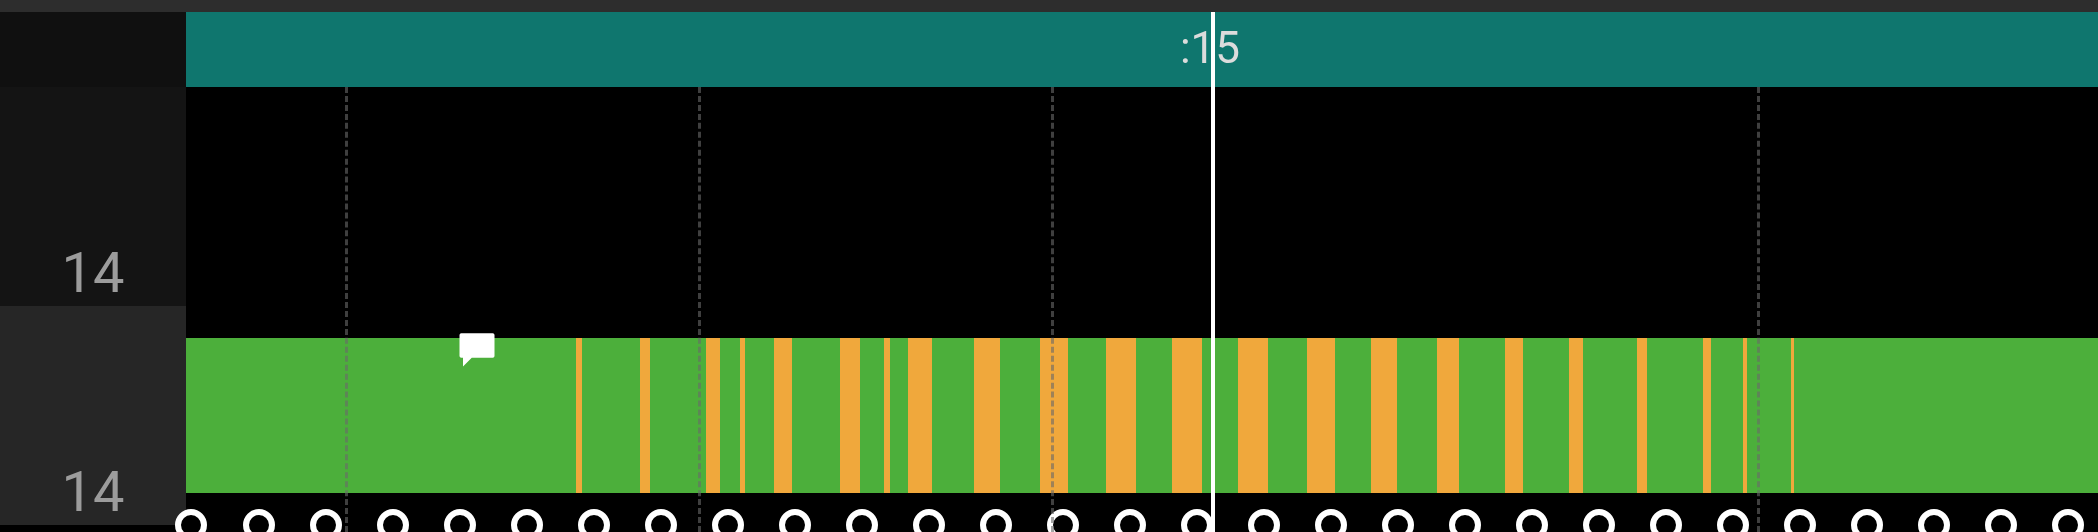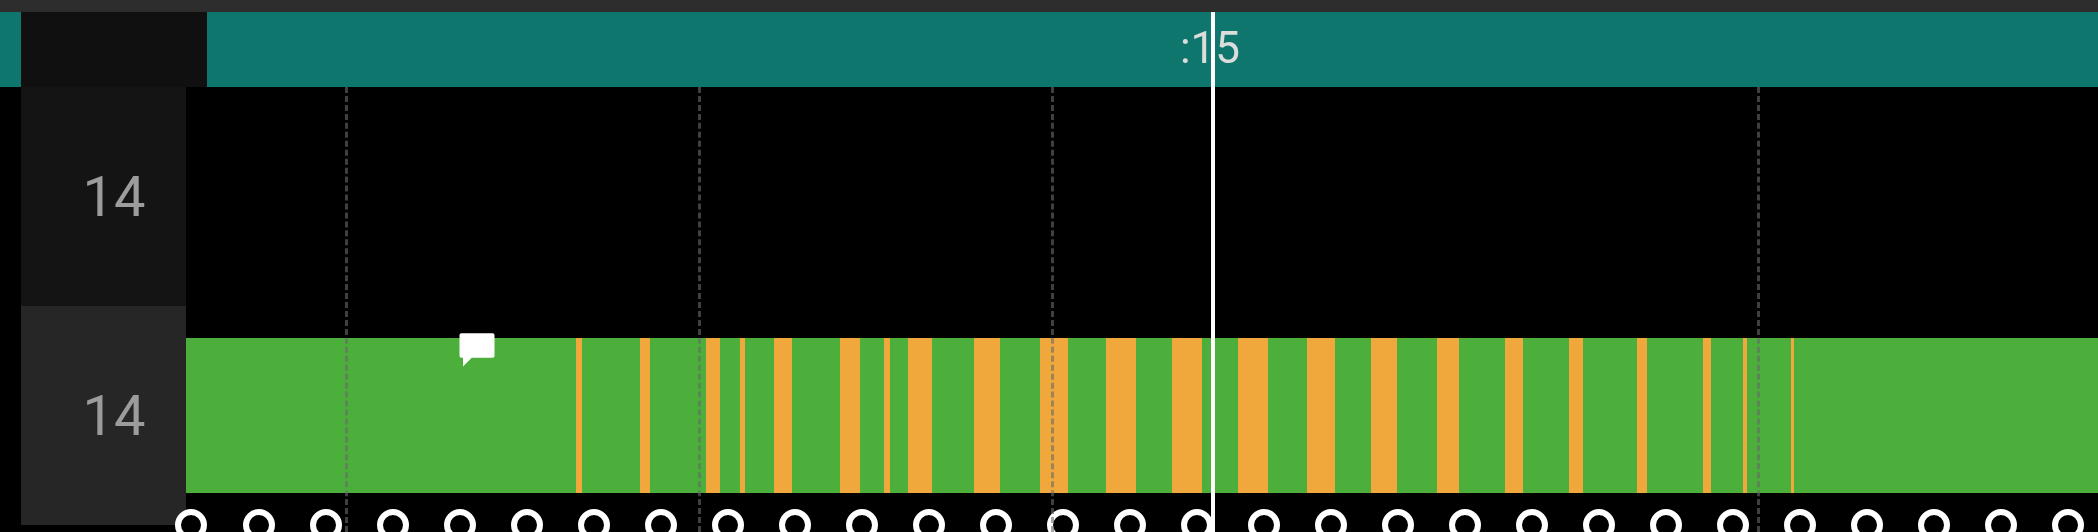--- a/index.html
+++ b/index.html
@@ -46,23 +46,22 @@
       position: absolute;
       left: 0; top: 12px;
       width: 186px;
       bottom: 0;
     }
     .lap-row {
       position: absolute;
       left: 0;
       width: 186px;
       display: flex;
-      align-items: center;
+      align-items: flex-end;
       justify-content: center;
-      margin-left: 21px;
     }
     .lap-row.header-spacer { top: 0; height: 75px; background: #101010; }
     .lap-row.r14 { top: 75px; height: 219px; background: #141414; }
     .lap-row.r15 { top: 294px; height: 219px; background: #262626; }
     .lap-number {
       font-size: 56px;
       color: #9c9c9c;
       font-weight: 400;
     }
     

